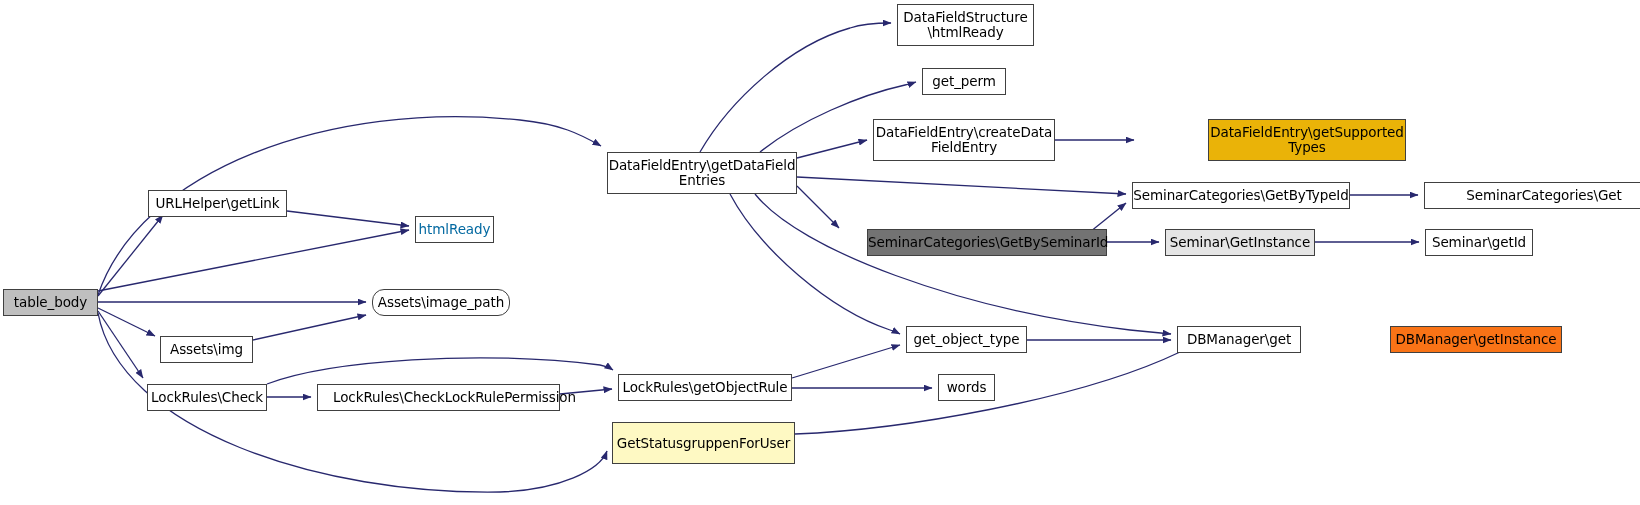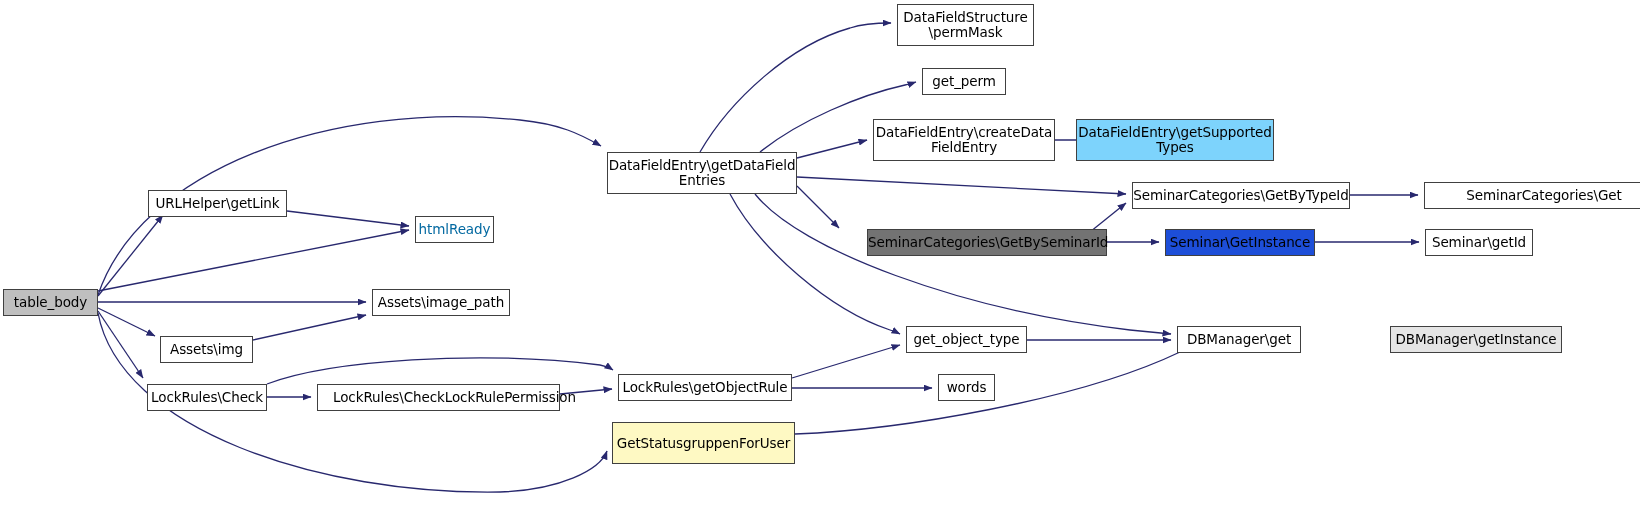--- a/index.html
+++ b/index.html
@@ -95,39 +95,39 @@
         <path d="M 1315,242 L 1419,242" fill="none" stroke="#28286e" stroke-width="1.3" marker-end="url(#arrowhead)"></path>
         <path d="M 1027,340 L 1171,340" fill="none" stroke="#28286e" stroke-width="1.3" marker-end="url(#arrowhead)"></path>
         <path d="M 795,434 C 900,430 1080,400 1180,352 C 1186,349 1190,347 1194,344" fill="none" stroke="#28286e" stroke-width="1.3" marker-end="url(#arrowhead)"></path>
       </g>
   </svg>
 
   <div id="node-layer">
       <div class="node root" style="left: 3px; top: 289px; width: 95px; height: 27px; background: rgb(191, 191, 191); border-color: rgb(64, 64, 64); color: rgb(0, 0, 0); justify-content: center;"><span class="node-label">table_body</span></div>
       <div class="node" style="left: 148px; top: 190px; width: 139px; height: 27px; background: rgb(255, 255, 255); border-color: rgb(64, 64, 64); color: rgb(0, 0, 0);"><span class="node-label">URLHelper\getLink</span></div>
       <div class="node" style="left: 415px; top: 216px; width: 79px; height: 27px; background: rgb(255, 255, 255); border-color: rgb(64, 64, 64); color: #0369a1;"><span class="node-label">htmlReady</span></div>
-      <div class="node" style="left: 372px; top: 289px; width: 138px; height: 27px; background: rgb(255, 255, 255); border-color: rgb(64, 64, 64); color: rgb(0, 0, 0);"><span class="node-label">Assets\image_path</span></div>
+      <div class="node" style="left: 372px; top: 289px; width: 138px; height: 27px; background: rgb(255, 255, 255); border-color: rgb(64, 64, 64); color: rgb(0, 0, 0); border-radius: 12px;"><span class="node-label">Assets\image_path</span></div>
       <div class="node" style="left: 160px; top: 336px; width: 93px; height: 27px; background: rgb(255, 255, 255); border-color: rgb(64, 64, 64); color: rgb(0, 0, 0);"><span class="node-label">Assets\img</span></div>
       <div class="node" style="left: 147px; top: 384px; width: 120px; height: 27px; background: rgb(255, 255, 255); border-color: rgb(64, 64, 64); color: rgb(0, 0, 0);"><span class="node-label">LockRules\Check</span></div>
       <div class="node" style="left: 317px; top: 384px; width: 243px; height: 27px; background: rgb(255, 255, 255); border-color: rgb(64, 64, 64); color: rgb(0, 0, 0); padding-left: 15px;"><span class="node-label">LockRules\CheckLockRulePermission</span></div>
       <div class="node" style="left: 618px; top: 374px; width: 174px; height: 27px; background: rgb(255, 255, 255); border-color: rgb(64, 64, 64); color: rgb(0, 0, 0);"><span class="node-label">LockRules\getObjectRule</span></div>
       <div class="node" style="left: 612px; top: 422px; width: 183px; height: 42px; background: #fef9c3; border-color: rgb(64, 64, 64); color: rgb(0, 0, 0);"><span class="node-label">GetStatusgruppenForUser</span></div>
       <div class="node" style="left: 607px; top: 152px; width: 190px; height: 42px; background: rgb(255, 255, 255); border-color: rgb(64, 64, 64); color: rgb(0, 0, 0);"><span class="node-label">DataFieldEntry\getDataField
 Entries</span></div>
       <div class="node" style="left: 897px; top: 4px; width: 137px; height: 42px; background: rgb(255, 255, 255); border-color: rgb(64, 64, 64); color: rgb(0, 0, 0);"><span class="node-label">DataFieldStructure
-\permMask</span></div>
+\htmlReady</span></div>
       <div class="node" style="left: 922px; top: 68px; width: 84px; height: 27px; background: rgb(255, 255, 255); border-color: rgb(64, 64, 64); color: rgb(0, 0, 0);"><span class="node-label">get_perm</span></div>
       <div class="node" style="left: 873px; top: 119px; width: 182px; height: 42px; background: rgb(255, 255, 255); border-color: rgb(64, 64, 64); color: rgb(0, 0, 0);"><span class="node-label">DataFieldEntry\createData
 FieldEntry</span></div>
-      <div class="node" style="left: 1076px; top: 119px; width: 198px; height: 42px; background: #7dd3fc; border-color: rgb(64, 64, 64); color: rgb(0, 0, 0);"><span class="node-label">DataFieldEntry\getSupported
+      <div class="node" style="left: 1208px; top: 119px; width: 198px; height: 42px; background: #eab308; border-color: rgb(64, 64, 64); color: rgb(0, 0, 0);"><span class="node-label">DataFieldEntry\getSupported
 Types</span></div>
       <div class="node" style="left: 1132px; top: 182px; width: 218px; height: 27px; background: rgb(255, 255, 255); border-color: rgb(64, 64, 64); color: rgb(0, 0, 0);"><span class="node-label">SeminarCategories\GetByTypeId</span></div>
       <div class="node" style="left: 1424px; top: 182px; width: 240px; height: 27px; background: rgb(255, 255, 255); border-color: rgb(64, 64, 64); color: rgb(0, 0, 0);"><span class="node-label">SeminarCategories\Get</span></div>
       <div class="node" style="left: 845px; top: 229px; width: 240px; height: 27px; background: #737373; border-color: rgb(64, 64, 64); color: rgb(0, 0, 0); margin-left: 22px;"><span class="node-label">SeminarCategories\GetBySeminarId</span></div>
-      <div class="node" style="left: 1165px; top: 229px; width: 150px; height: 27px; background: #1d4ed8; border-color: rgb(64, 64, 64); color: rgb(0, 0, 0);"><span class="node-label">Seminar\GetInstance</span></div>
+      <div class="node" style="left: 1165px; top: 229px; width: 150px; height: 27px; background: #e5e5e5; border-color: rgb(64, 64, 64); color: rgb(0, 0, 0);"><span class="node-label">Seminar\GetInstance</span></div>
       <div class="node" style="left: 1425px; top: 229px; width: 108px; height: 27px; background: rgb(255, 255, 255); border-color: rgb(64, 64, 64); color: rgb(0, 0, 0); justify-content: center;"><span class="node-label">Seminar\getId</span></div>
       <div class="node" style="left: 906px; top: 326px; width: 121px; height: 27px; background: rgb(255, 255, 255); border-color: rgb(64, 64, 64); color: rgb(0, 0, 0);"><span class="node-label">get_object_type</span></div>
       <div class="node" style="left: 938px; top: 374px; width: 57px; height: 27px; background: rgb(255, 255, 255); border-color: rgb(64, 64, 64); color: rgb(0, 0, 0);"><span class="node-label">words</span></div>
       <div class="node" style="left: 1177px; top: 326px; width: 124px; height: 27px; background: rgb(255, 255, 255); border-color: rgb(64, 64, 64); color: rgb(0, 0, 0);"><span class="node-label">DBManager\get</span></div>
-      <div class="node" style="left: 1390px; top: 326px; width: 172px; height: 27px; background: #e5e5e5; border-color: rgb(64, 64, 64); color: rgb(0, 0, 0);"><span class="node-label">DBManager\getInstance</span></div>
+      <div class="node" style="left: 1390px; top: 326px; width: 172px; height: 27px; background: #f97316; border-color: rgb(64, 64, 64); color: rgb(0, 0, 0);"><span class="node-label">DBManager\getInstance</span></div>
     </div>
 
 </div>
 
 </body></html>

